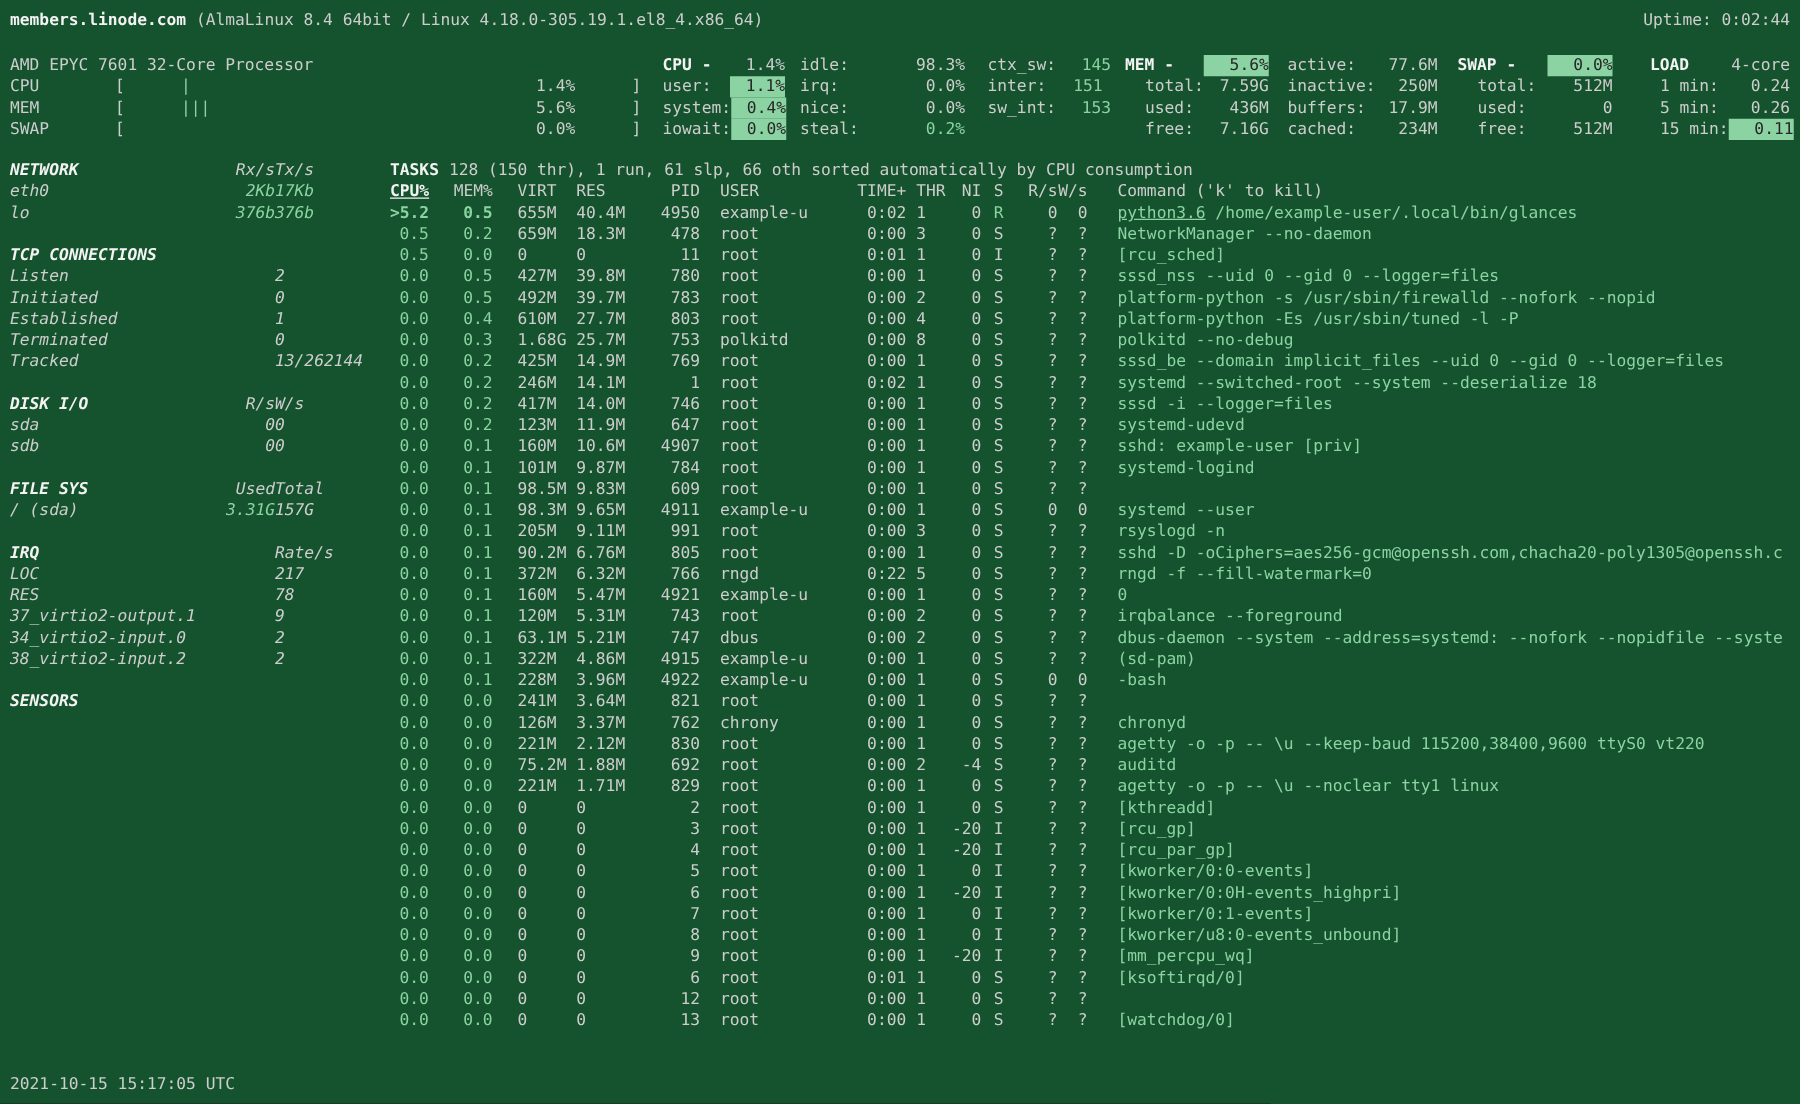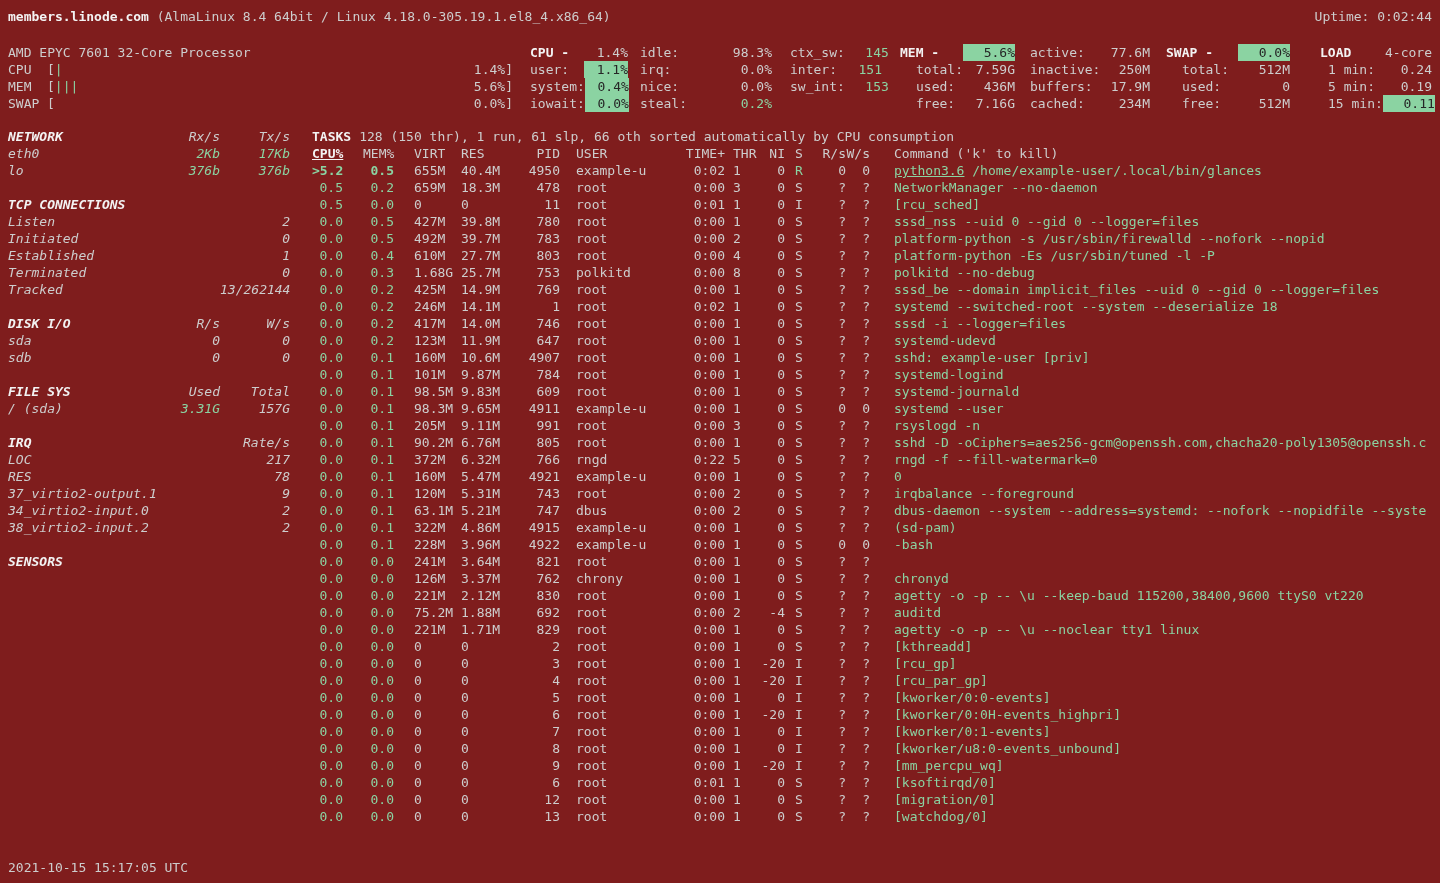--- a/index.html
+++ b/index.html
@@ -1,49 +1,49 @@
 <!DOCTYPE html>
 <html><head>
 <meta charset="utf-8">
 <style>
   html,body{margin:0;padding:0;background:#1b1b1b;}
   #screen{
     position:relative;width:1440px;height:883px;overflow:hidden;
-    background:#7f1d1d;color:#cdcdcd;
+    background:#14532d;color:#cdcdcd;
     font-family:"DejaVu Sans Mono","Liberation Mono",monospace;
     font-size:13px;line-height:17px;
   }
   #screen span{white-space:pre;}
   .b{font-weight:bold;color:#f3f3f3;}
   .green{color:#8bd3a2;}
   .hl{background:#8bd3a2;color:#262626;}
   .u{text-decoration:underline;}
 
   .titlebar{position:absolute;top:8px;left:8px;right:8px;display:flex;justify-content:space-between;height:17px;}
 
   #quicklook{position:absolute;left:8px;top:44px;width:505px;}
   .ql-model{height:17px;}
-  .meter{display:flex;height:17px;}
+  .meter{display:flex;height:17px;gap:45px;}
   .meter .lbl{width:39px;}
   .meter .inner{flex:1;display:flex;justify-content:space-between;}
 
   .blk{position:absolute;top:44px;}
   .kv{display:flex;height:17px;}
   .kv .v{margin-left:auto;text-align:right;min-width:44px;}
   .w52 .v{min-width:52px;}
   .ind .kv:not(:first-child){padding-left:16px;}
   .ind8 .kv:not(:first-child){padding-left:8px;}
 
   #sidebar{position:absolute;left:8px;top:128px;width:282px;}
   #sidebar section{margin-bottom:17px;}
   .srow{display:flex;height:17px;font-style:italic;}
   .stitle{flex:1;font-weight:bold;color:#f3f3f3;}
   .sname{flex:1;}
   .sc1{width:60px;text-align:right;}
-  .sc2{width:70px;text-align:right;}
+  .sc2{width:70px;text-align:left;}
 
   #main{position:absolute;left:312px;top:128px;right:0;}
   .tasksline{height:17px;display:flex;}
   .tasksline span{margin-right:8px;}
   .phead,.prow{display:flex;height:17px;}
   .cpu{width:31px;text-align:right;}
   .mem{width:31px;text-align:right;margin-left:20px;}
   .virt{width:47px;margin-left:20px;}
   .res{width:47px;}
   .pid{width:52px;text-align:right;}
@@ -211,21 +211,21 @@
       <div class="kv">
       <span class="k b">LOAD</span>
       <span class="v">4-core</span>
     </div>
       <div class="kv">
       <span class="k">1 min:</span>
       <span class="v">0.24</span>
     </div>
       <div class="kv">
       <span class="k">5 min:</span>
-      <span class="v">0.19</span>
+      <span class="v">0.26</span>
     </div>
       <div class="kv">
       <span class="k">15 min:</span>
       <span class="v hl">0.11</span>
     </div>
     </div>
 
   <div id="sidebar">
 
     <section>
@@ -584,21 +584,20 @@
         <span class="virt">98.5M</span>
         <span class="res">9.83M</span>
         <span class="pid">609</span>
         <span class="user">root</span>
         <span class="time">0:00</span>
         <span class="thr">1</span>
         <span class="ni">0</span>
         <span class="st">S</span>
         <span class="rs">?</span>
         <span class="ws">?</span>
-        <span class="cmd"><span class="u"></span><span>systemd-journald</span></span>
       </div>
         <div class="prow">
         <span class="cpu">0.0</span>
         <span class="mem">0.1</span>
         <span class="virt">98.3M</span>
         <span class="res">9.65M</span>
         <span class="pid">4911</span>
         <span class="user">example-u</span>
         <span class="time">0:00</span>
         <span class="thr">1</span>
@@ -943,21 +942,20 @@
         <span class="virt">0</span>
         <span class="res">0</span>
         <span class="pid">12</span>
         <span class="user">root</span>
         <span class="time">0:00</span>
         <span class="thr">1</span>
         <span class="ni">0</span>
         <span class="st">S</span>
         <span class="rs">?</span>
         <span class="ws">?</span>
-        <span class="cmd"><span class="u"></span><span>[migration/0]</span></span>
       </div>
         <div class="prow">
         <span class="cpu">0.0</span>
         <span class="mem">0.0</span>
         <span class="virt">0</span>
         <span class="res">0</span>
         <span class="pid">13</span>
         <span class="user">root</span>
         <span class="time">0:00</span>
         <span class="thr">1</span>

